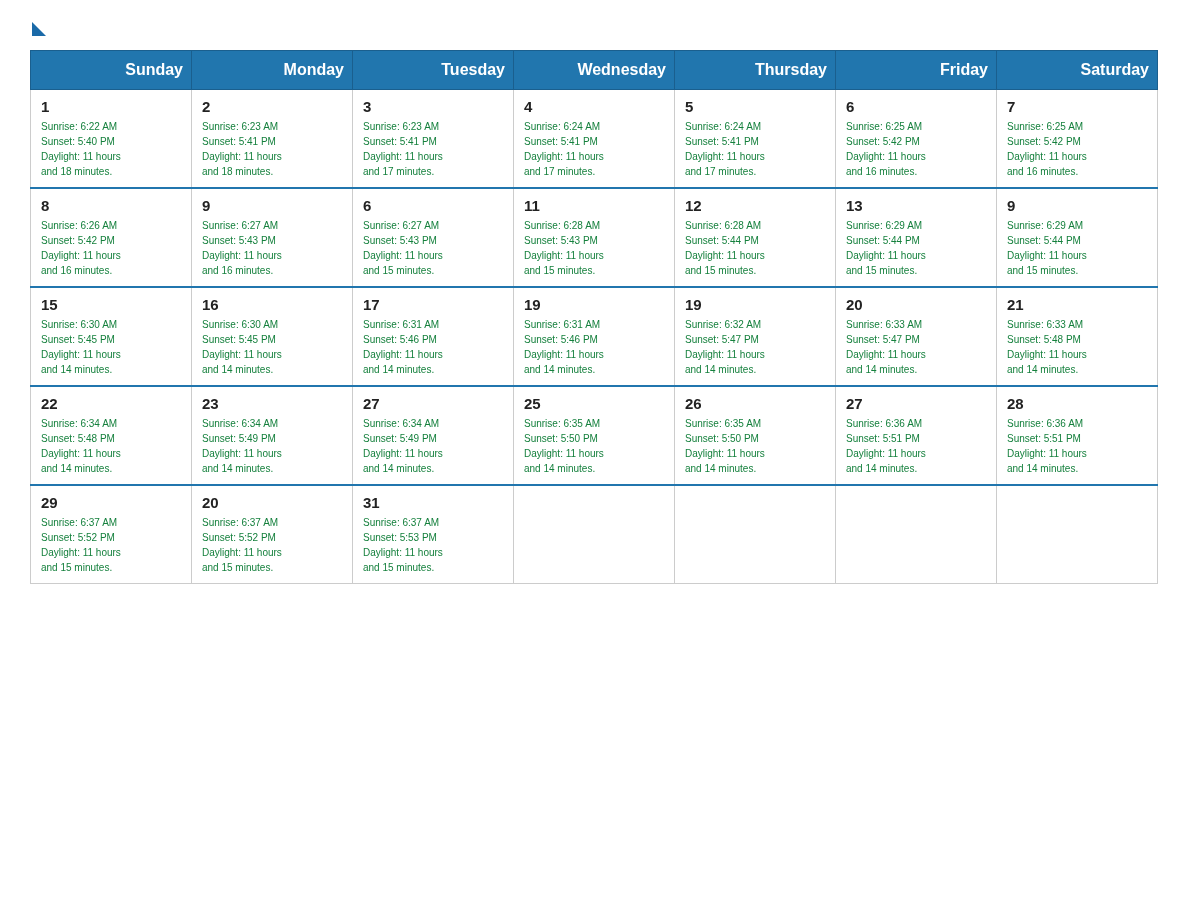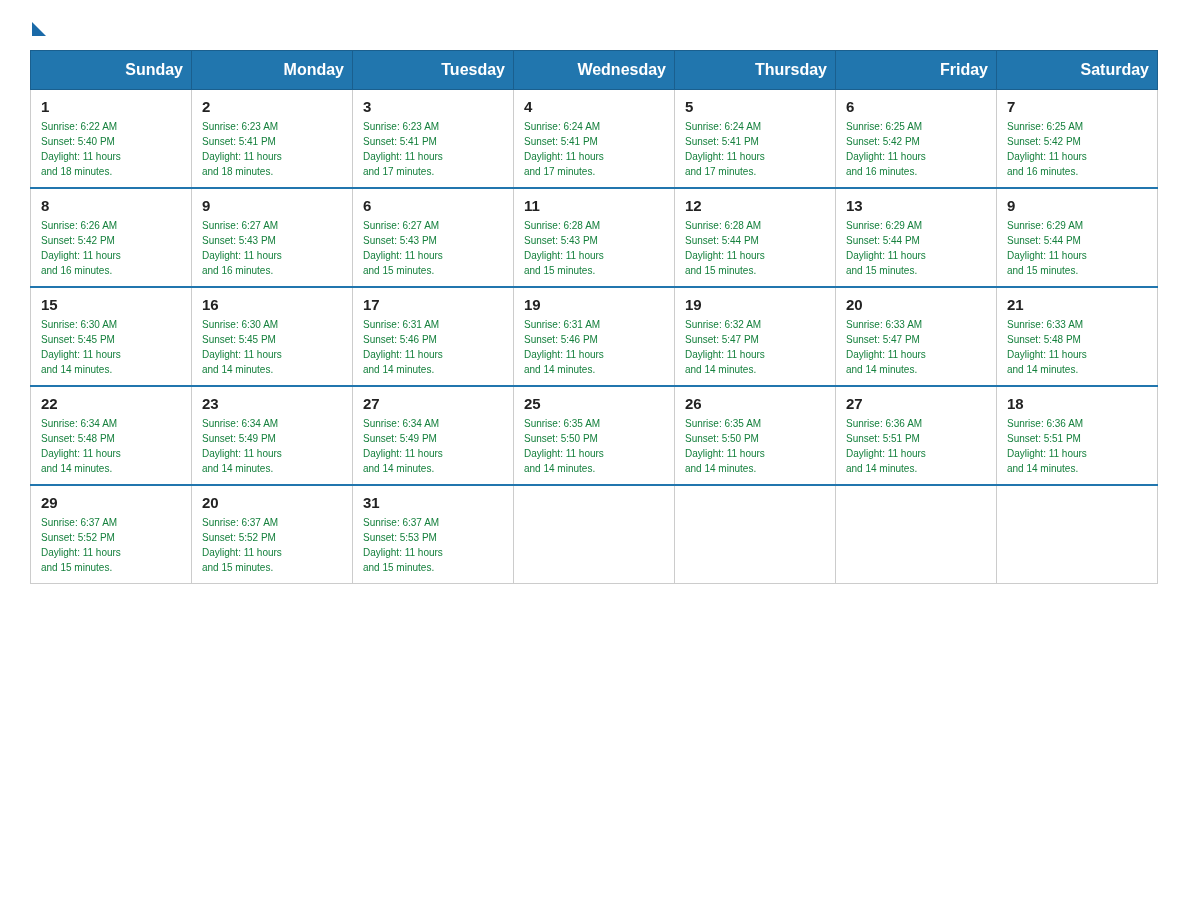--- a/index.html
+++ b/index.html
@@ -237,21 +237,21 @@
         </td>
         <td>
           <div class="day-number">26</div>
           <div class="day-info">Sunrise: 6:35 AM<br>Sunset: 5:50 PM<br>Daylight: 11 hours<br>and 14 minutes.</div>
         </td>
         <td>
           <div class="day-number">27</div>
           <div class="day-info">Sunrise: 6:36 AM<br>Sunset: 5:51 PM<br>Daylight: 11 hours<br>and 14 minutes.</div>
         </td>
         <td>
-          <div class="day-number">18</div>
+          <div class="day-number">28</div>
           <div class="day-info">Sunrise: 6:36 AM<br>Sunset: 5:51 PM<br>Daylight: 11 hours<br>and 14 minutes.</div>
         </td>
       </tr>
       <tr class="row-divider">
         <td>
           <div class="day-number">29</div>
           <div class="day-info">Sunrise: 6:37 AM<br>Sunset: 5:52 PM<br>Daylight: 11 hours<br>and 15 minutes.</div>
         </td>
         <td>
           <div class="day-number">20</div>

